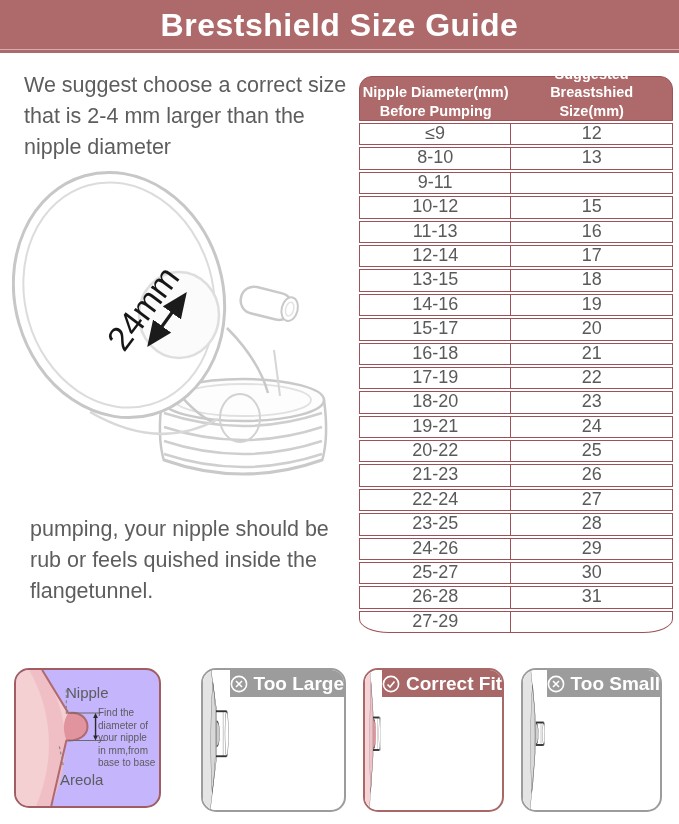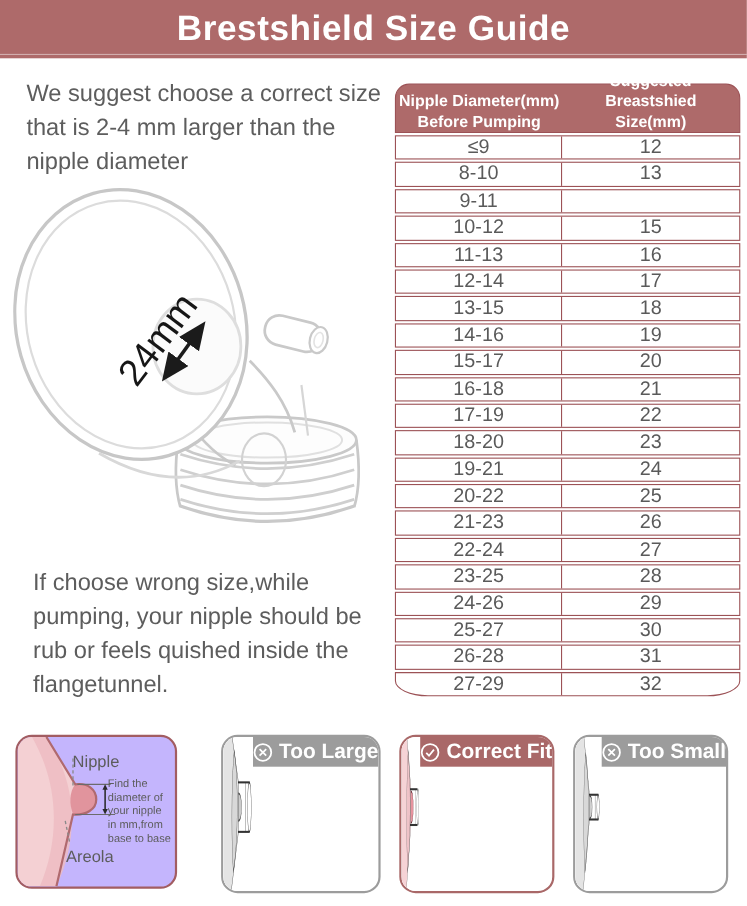--- a/index.html
+++ b/index.html
@@ -107,21 +107,20 @@
       <ellipse cx="167" cy="155" rx="40" ry="43" stroke="#dedede" stroke-width="2.5" fill="#fbfbfb"></ellipse>
       <path d="M78,252 C128,281 170,279 206,259" stroke="#d8d8d8" stroke-width="2.5" fill="none"></path>
     </g>
 
     <text x="112" y="193" transform="rotate(-53 112 193)" font-size="34" fill="#161616">24mm</text>
     <line x1="138" y1="183" x2="172" y2="136" stroke="#1b1b1b" stroke-width="3.2" marker-end="url(#ah-end)" marker-start="url(#ah-start)"></line>
   </svg>
 </div>
 
 <p class="warning">
-  <span>If choose wrong size,while</span>
   <span>pumping, your nipple should be</span>
   <span>rub or feels quished inside the</span>
   <span>flangetunnel.</span>
 </p>
 
 <div class="sizetable">
   <div class="thead">
     <div class="th1">
       <span>Nipple Diameter(mm)</span><br>
       <span>Before Pumping</span>
@@ -205,21 +204,20 @@
   <div class="trow">
       <div class="td c1">25-27</div>
       <div class="td c2">30</div>
     </div>
   <div class="trow">
       <div class="td c1">26-28</div>
       <div class="td c2">31</div>
     </div>
   <div class="trow last">
       <div class="td c1">27-29</div>
-      <div class="td c2">32</div>
     </div>
 </div>
 
 <div class="mcard">
   <svg viewBox="0 0 142 139" preserveAspectRatio="none">
     <path d="M0,0 L26,0 L52,44 C63,42 71,49 71,58 C71,67 62,73 50,72 L35,139 L0,139 Z" fill="#f4d0d3"></path>
     <path d="M26,0 C55,45 55,95 35,139 L20,139 C38,95 38,45 13,0 Z" fill="#edbcc2" opacity="0.85"></path>
     <path d="M52,44 C63,42 71,49 71,58 C71,67 62,73 50,72 C46.5,62 46.5,52 52,44 Z" fill="#e1949d"></path>
     <path d="M26,0 L52,44 C63,42 71,49 71,58 C71,67 62,73 50,72 L35,139" stroke="#b06a6f" stroke-width="2" fill="none"></path>
     <line x1="50" y1="20" x2="50" y2="45" stroke="#8a8a8a" stroke-width="1.2" stroke-dasharray="3,2.5"></line>

